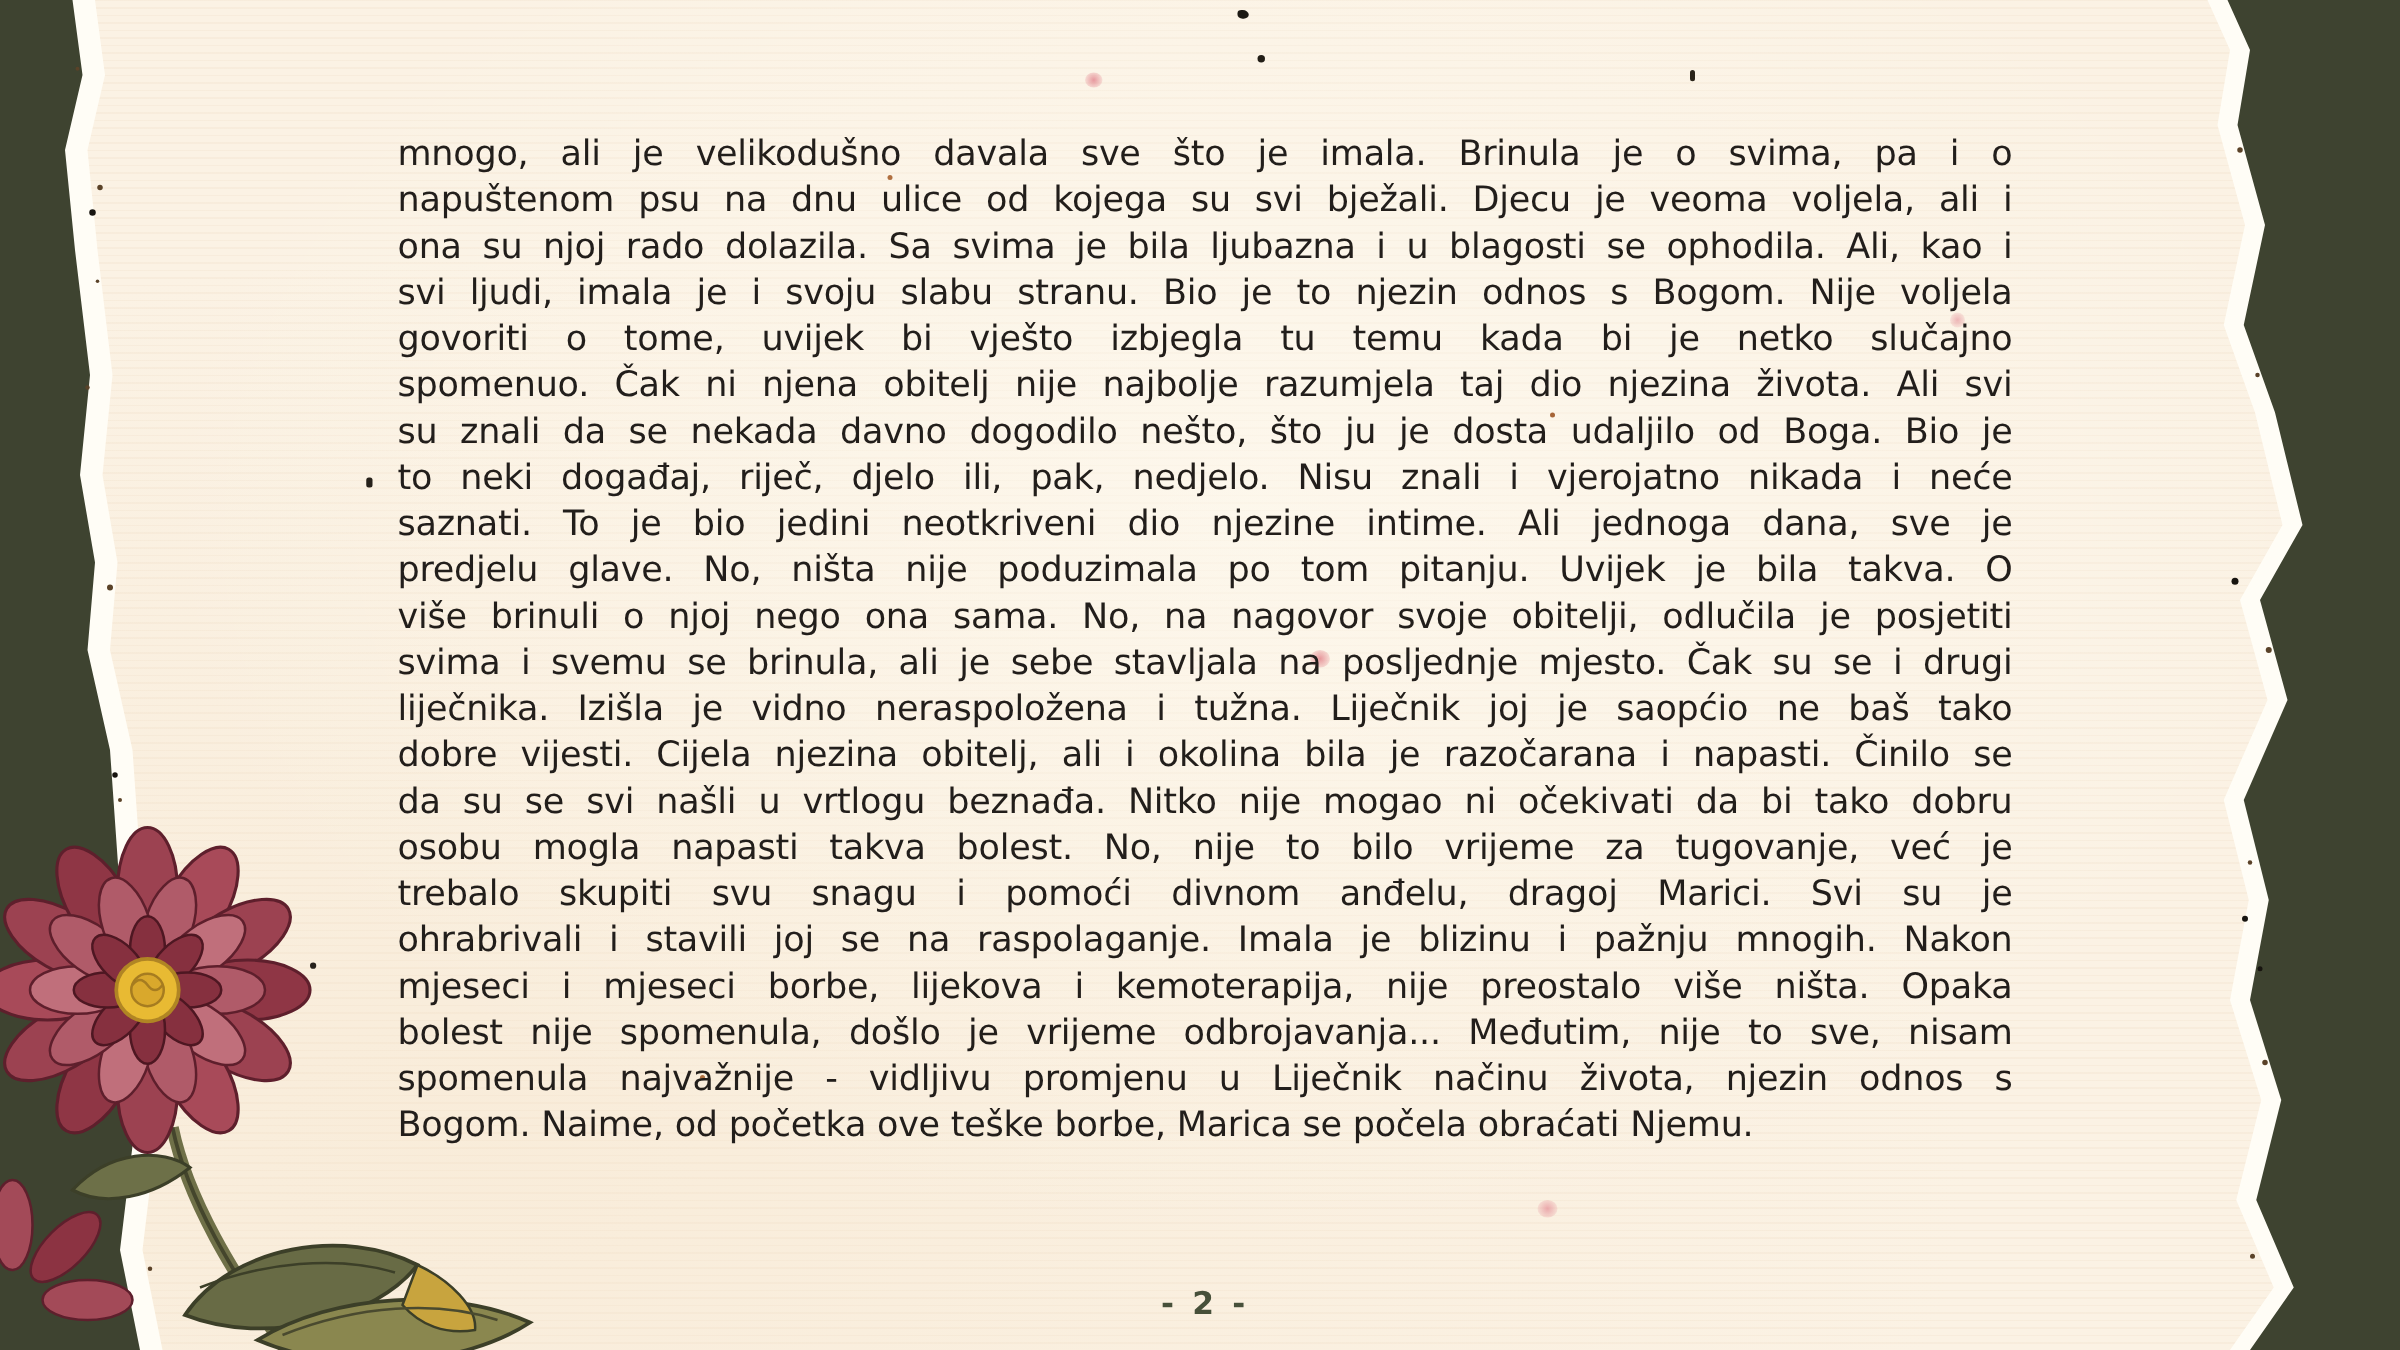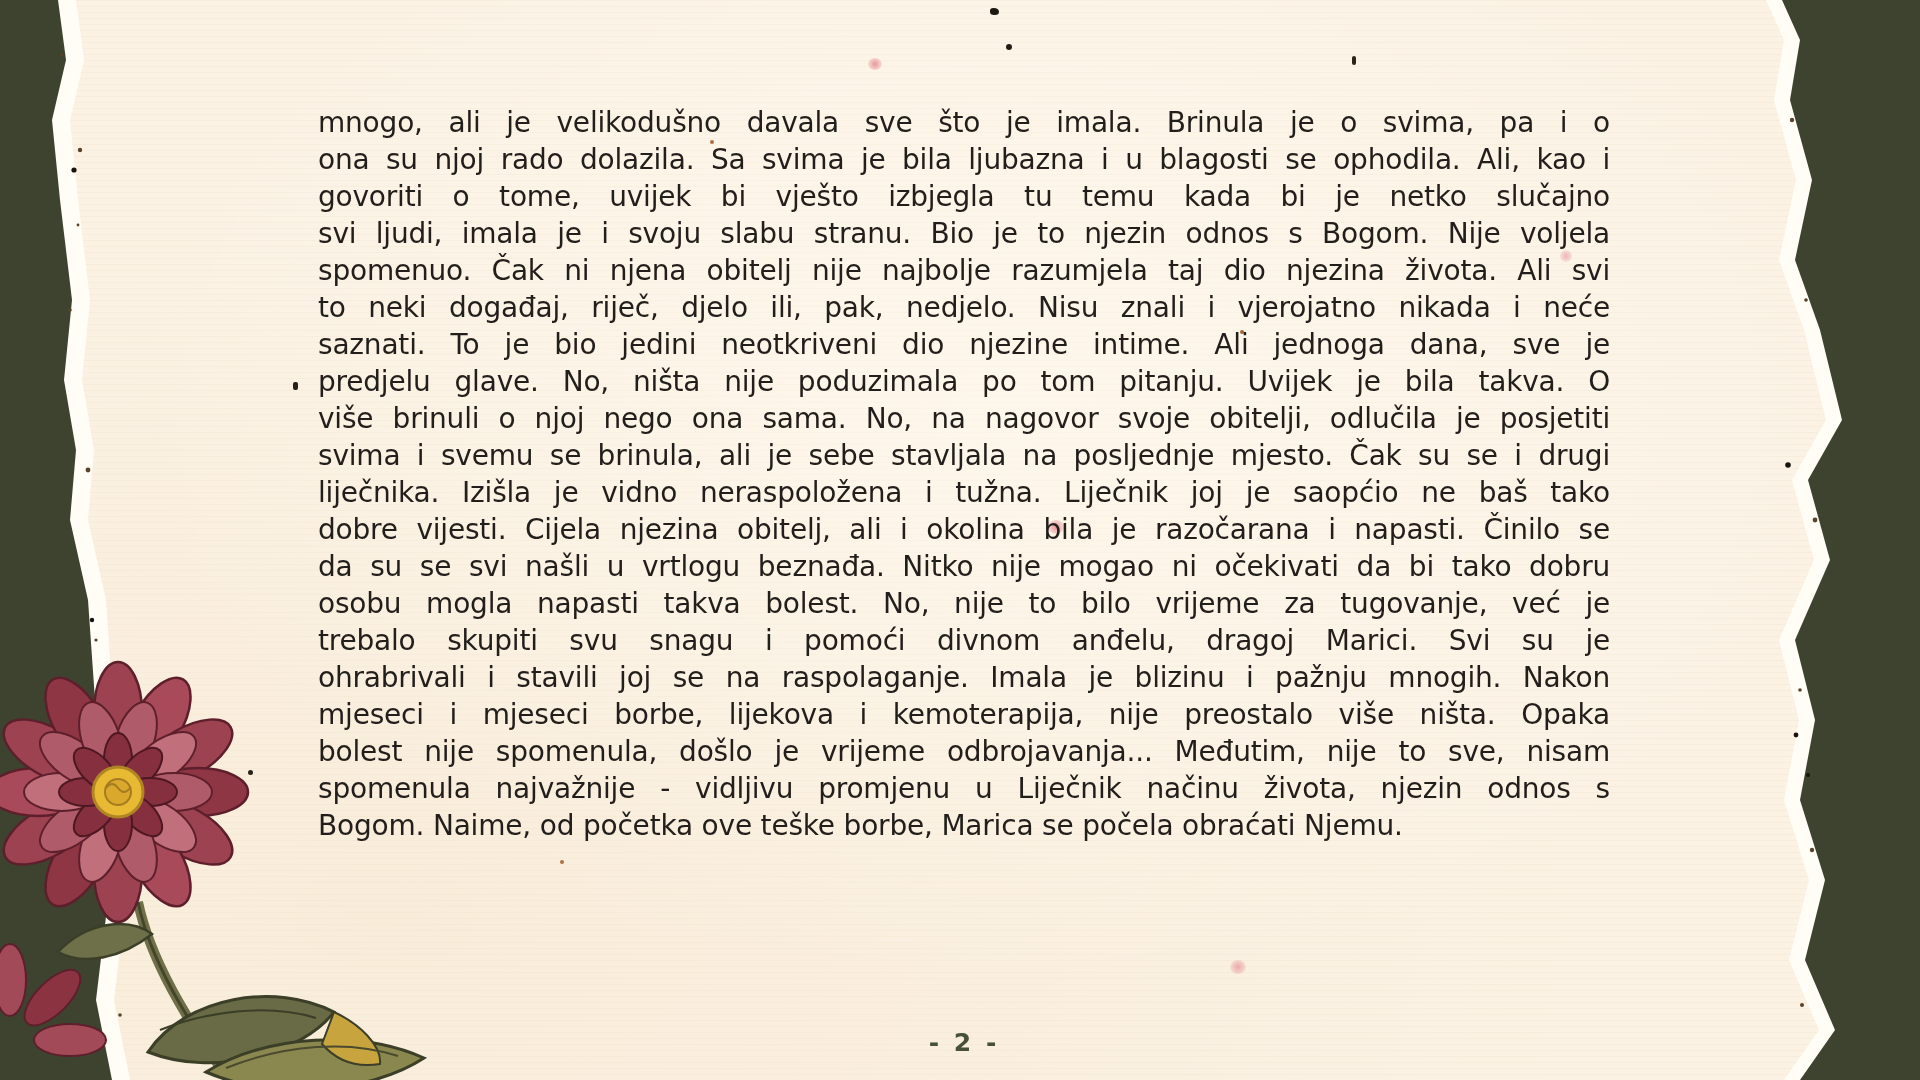--- a/index.html
+++ b/index.html
@@ -159,24 +159,26 @@
   <div class="speck" style="left:710px;top:140px;width:4px;height:4px;background:#b07040;"></div>
   <div class="speck" style="left:1240px;top:330px;width:4px;height:4px;background:#a66538;"></div>
   <div class="speck" style="left:560px;top:860px;width:4px;height:4px;background:#b07040;"></div>
   <div class="speck" style="left:868px;top:58px;width:14px;height:12px;background:radial-gradient(circle,rgba(226,130,140,0.8),rgba(226,130,140,0));"></div>
   <div class="speck" style="left:1048px;top:520px;width:16px;height:14px;background:radial-gradient(circle,rgba(224,120,130,0.75),rgba(224,120,130,0));"></div>
   <div class="speck" style="left:1230px;top:960px;width:16px;height:14px;background:radial-gradient(circle,rgba(228,140,150,0.7),rgba(228,140,150,0));"></div>
   <div class="speck" style="left:1560px;top:250px;width:12px;height:12px;background:radial-gradient(circle,rgba(228,140,150,0.6),rgba(228,140,150,0));"></div>
 
   <div class="text-block">
       <div class="line">mnogo, ali je velikodušno davala sve što je imala. Brinula je o svima, pa i o</div>
+      <div class="line">napuštenom psu na dnu ulice od kojega su svi bježali. Djecu je veoma voljela, ali i</div>
       <div class="line">ona su njoj rado dolazila. Sa svima je bila ljubazna i u blagosti se ophodila. Ali, kao i</div>
+      <div class="line">svi ljudi, imala je i svoju slabu stranu. Bio je to njezin odnos s Bogom. Nije voljela</div>
       <div class="line">govoriti o tome, uvijek bi vješto izbjegla tu temu kada bi je netko slučajno</div>
-      <div class="line">svi ljudi, imala je i svoju slabu stranu. Bio je to njezin odnos s Bogom. Nije voljela</div>
       <div class="line">spomenuo. Čak ni njena obitelj nije najbolje razumjela taj dio njezina života. Ali svi</div>
+      <div class="line">su znali da se nekada davno dogodilo nešto, što ju je dosta udaljilo od Boga. Bio je</div>
       <div class="line">to neki događaj, riječ, djelo ili, pak, nedjelo. Nisu znali i vjerojatno nikada i neće</div>
       <div class="line">saznati. To je bio jedini neotkriveni dio njezine intime. Ali jednoga dana, sve je</div>
       <div class="line">predjelu glave. No, ništa nije poduzimala po tom pitanju. Uvijek je bila takva. O</div>
       <div class="line">više brinuli o njoj nego ona sama. No, na nagovor svoje obitelji, odlučila je posjetiti</div>
       <div class="line">svima i svemu se brinula, ali je sebe stavljala na posljednje mjesto. Čak su se i drugi</div>
       <div class="line">liječnika. Izišla je vidno neraspoložena i tužna. Liječnik joj je saopćio ne baš tako</div>
       <div class="line">dobre vijesti. Cijela njezina obitelj, ali i okolina bila je razočarana i napasti. Činilo se</div>
       <div class="line">da su se svi našli u vrtlogu beznađa. Nitko nije mogao ni očekivati da bi tako dobru</div>
       <div class="line">osobu mogla napasti takva bolest. No, nije to bilo vrijeme za tugovanje, već je</div>
       <div class="line">trebalo skupiti svu snagu i pomoći divnom anđelu, dragoj Marici. Svi su je</div>

